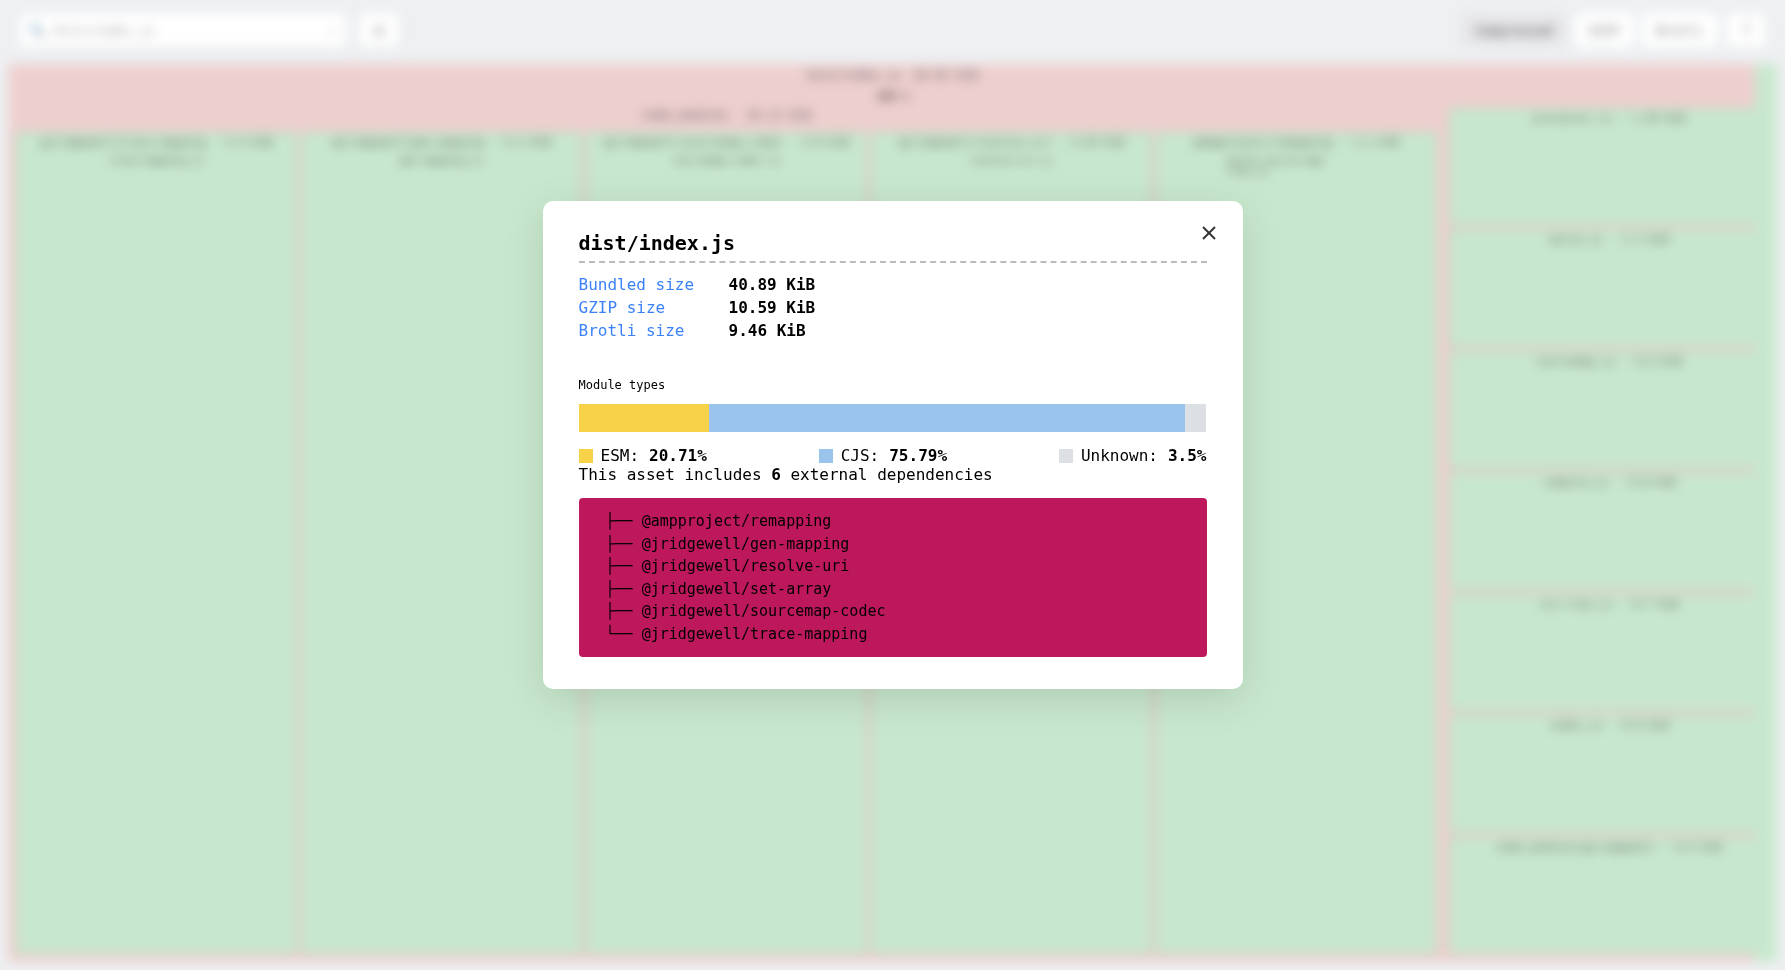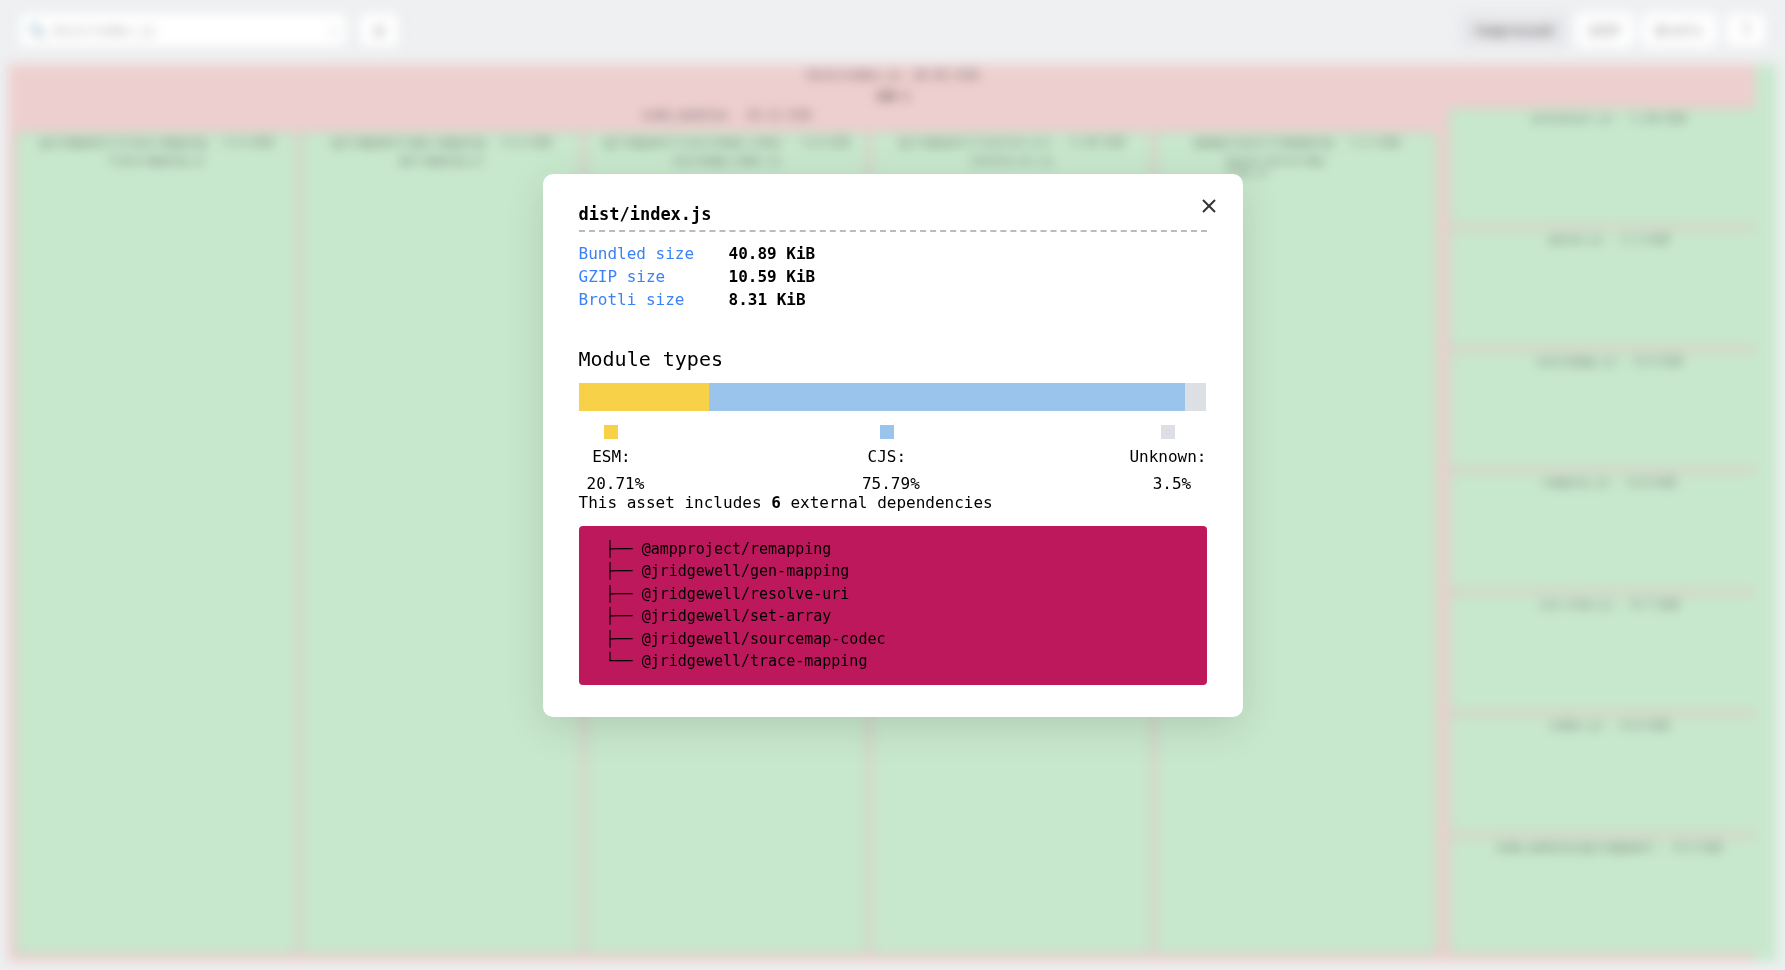--- a/index.html
+++ b/index.html
@@ -133,59 +133,59 @@
       height: 28px;
       display: flex;
       align-items: center;
       justify-content: center;
       cursor: pointer;
       color: #333;
       font-size: 20px;
     }
     .modal-title {
       font-weight: 700;
-      font-size: 17px;
+      font-size: 20px;
       margin-bottom: 4px;
     }
     .dash-line {
       border: none;
       border-top: 2px dashed #bbb;
       margin: 6px 0 12px;
     }
     .kv-row {
       display: flex;
       margin-bottom: 4px;
       font-size: 16px;
     }
     .kv-label { width: 150px; color: #3b82f6; }
     .kv-value { font-weight: 700; }
     
     .section-label {
       margin-top: 38px;
       margin-bottom: 12px;
-      font-size: 20px;
+      font-size: 12px;
     }
     .bar {
       width: 100%;
       height: 28px;
       display: flex;
       border-radius: 0;
       overflow: hidden;
     }
     .bar-seg { height: 100%; }
     .legend {
       display: flex;
       justify-content: space-between;
       margin-top: 14px;
       font-size: 16px;
     }
-    .legend-item { display: flex; align-items: center; gap: 8px; flex-direction: column; }
+    .legend-item { display: flex; align-items: center; gap: 8px; }
     .swatch { width: 14px; height: 14px; display: inline-block; }
     .legend-label { color: #000; }
-    .legend-value { font-weight: 400; margin-left: 8px; }
+    .legend-value { font-weight: 700; margin-left: 2px; }
     
     .deps-text { font-size: 16px; }
     .deps-text .count { font-weight: 700; }
     .deps-box {
       margin-top: 14px;
       background: #be185d;
       border-radius: 4px;
       padding: 12px 18px;
       font-size: 15px;
       line-height: 1.5;
@@ -305,21 +305,21 @@
         <div class="kv-row">
           <span class="kv-label">Bundled size</span>
           <span class="kv-value">40.89 KiB</span>
         </div>
         <div class="kv-row">
           <span class="kv-label">GZIP size</span>
           <span class="kv-value">10.59 KiB</span>
         </div>
         <div class="kv-row">
           <span class="kv-label">Brotli size</span>
-          <span class="kv-value">8.31 KiB</span>
+          <span class="kv-value">9.46 KiB</span>
         </div>
       </div>
 
     <div class="section-label">Module types</div>
     <div class="bar" id="module-bar">
         <div class="bar-seg" style="width: 20.71%; background: rgb(247, 209, 72);"></div>
         <div class="bar-seg" style="width: 75.79%; background: rgb(155, 196, 236);"></div>
         <div class="bar-seg" style="width: 3.5%; background: rgb(220, 223, 227);"></div>
       </div>
     <div class="legend" id="legend">

